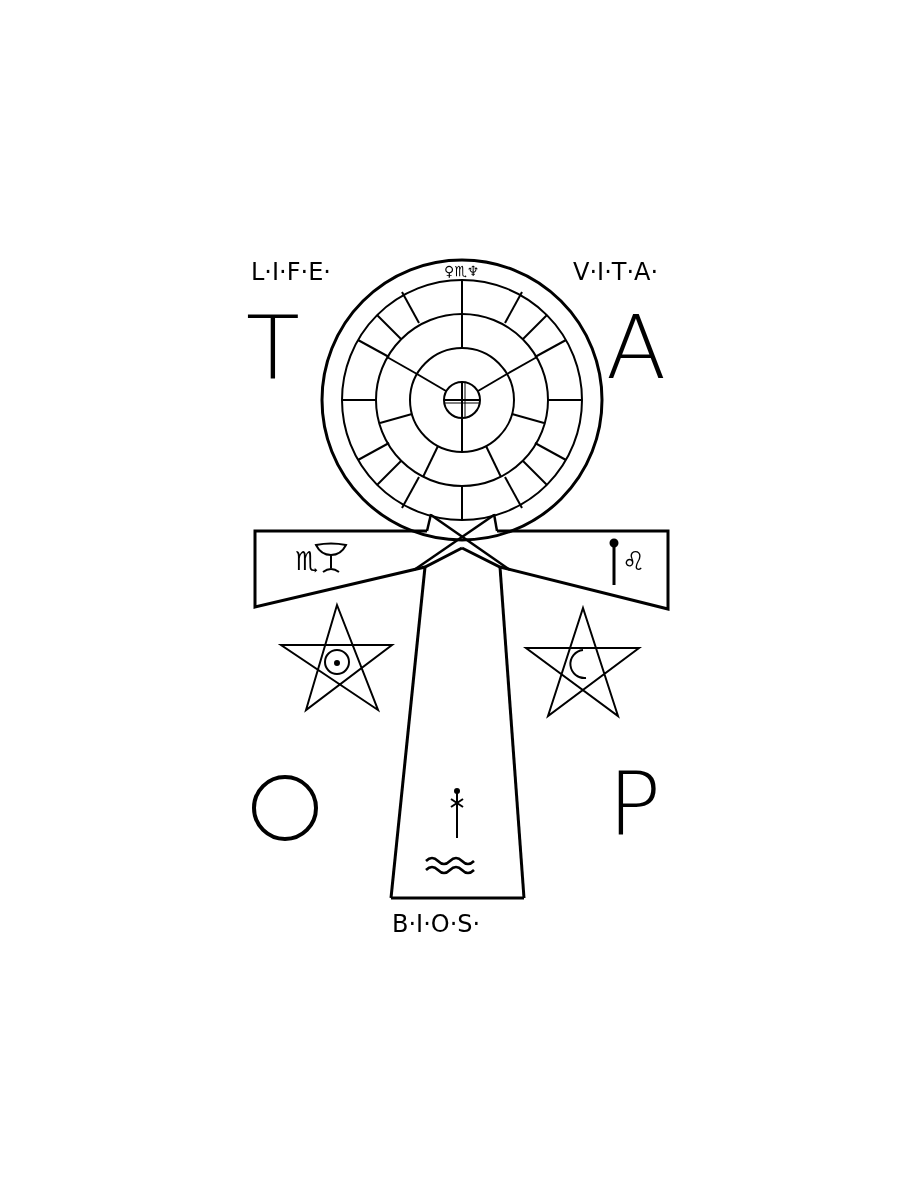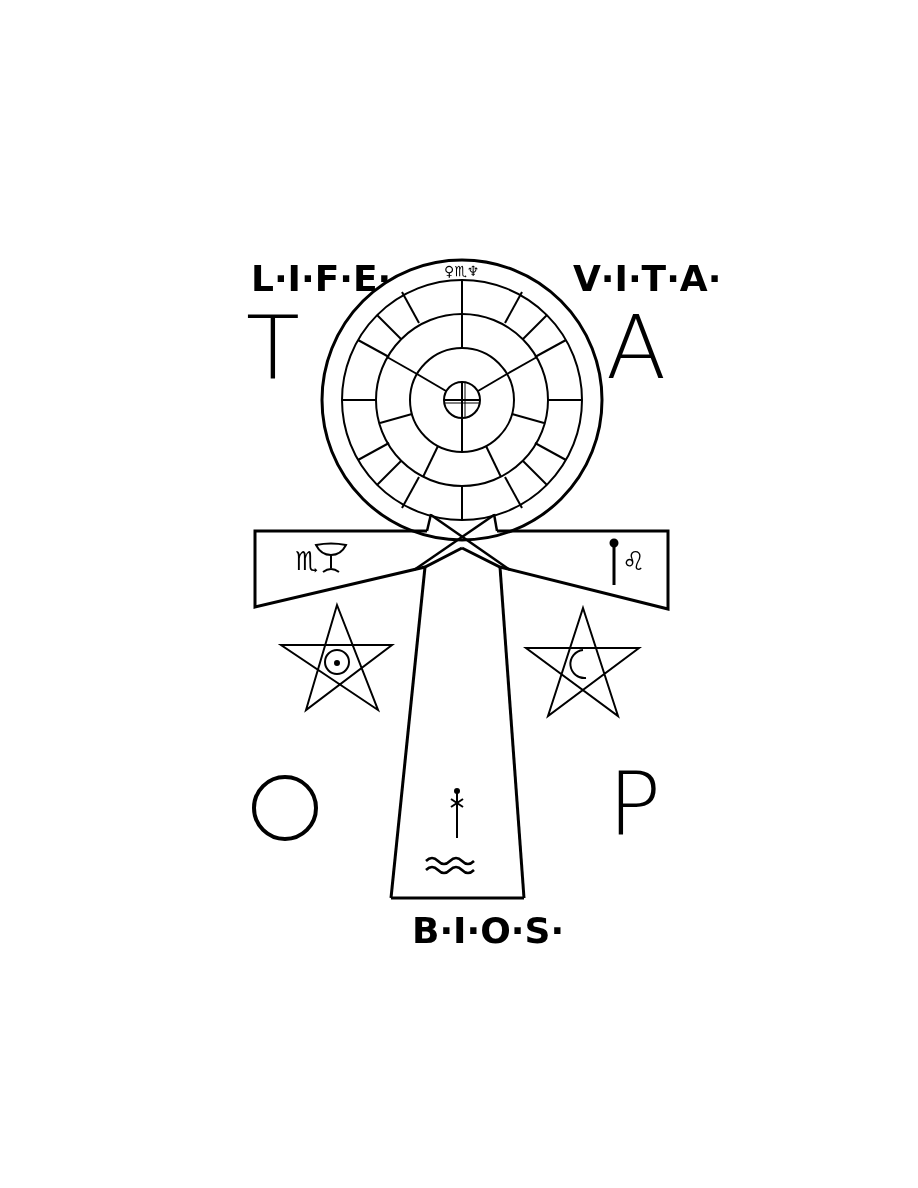--- a/index.html
+++ b/index.html
@@ -1,29 +1,29 @@
 <!DOCTYPE html>
 <html><head>
 <meta charset="utf-8">
 <style>
   html, body { margin:0; padding:0; background:#ffffff; }
   body { width:918px; height:1188px; position:relative; overflow:hidden; font-family:"DejaVu Sans", sans-serif; }
   .label { position:absolute; color:#000; font-family:"DejaVu Sans", sans-serif; letter-spacing:0; }
-  .small-label { font-size:36px;font-weight:bold; }
+  .small-label { font-size:24px; }
   .big-letter { font-size:88px; font-weight:300; line-height:1; }
   svg { position:absolute; left:0; top:0; }
 </style>
 </head>
 <body>
 
 <div>
 
   <span class="label small-label" style="left:251px; top:258px;">L·I·F·E·</span>
   <span class="label small-label" style="left:573px; top:258px;">V·I·T·A·</span>
-  <span class="label small-label" style="left:412px; top:910px;">B·I·O·S·</span>
+  <span class="label small-label" style="left:392px; top:910px;">B·I·O·S·</span>
 
   <span class="label big-letter" style="left:246px; top:304px;">T</span>
   <span class="label big-letter" style="left:606px; top:304px;">A</span>
   <span class="label big-letter" style="left:608px; top:760px;">P</span>
 
   <svg width="918" height="1188" viewBox="0 0 918 1188">
     <g fill="none" stroke="#000" stroke-width="2">
 
       <circle cx="285" cy="808" r="31" stroke-width="4"></circle>
 

